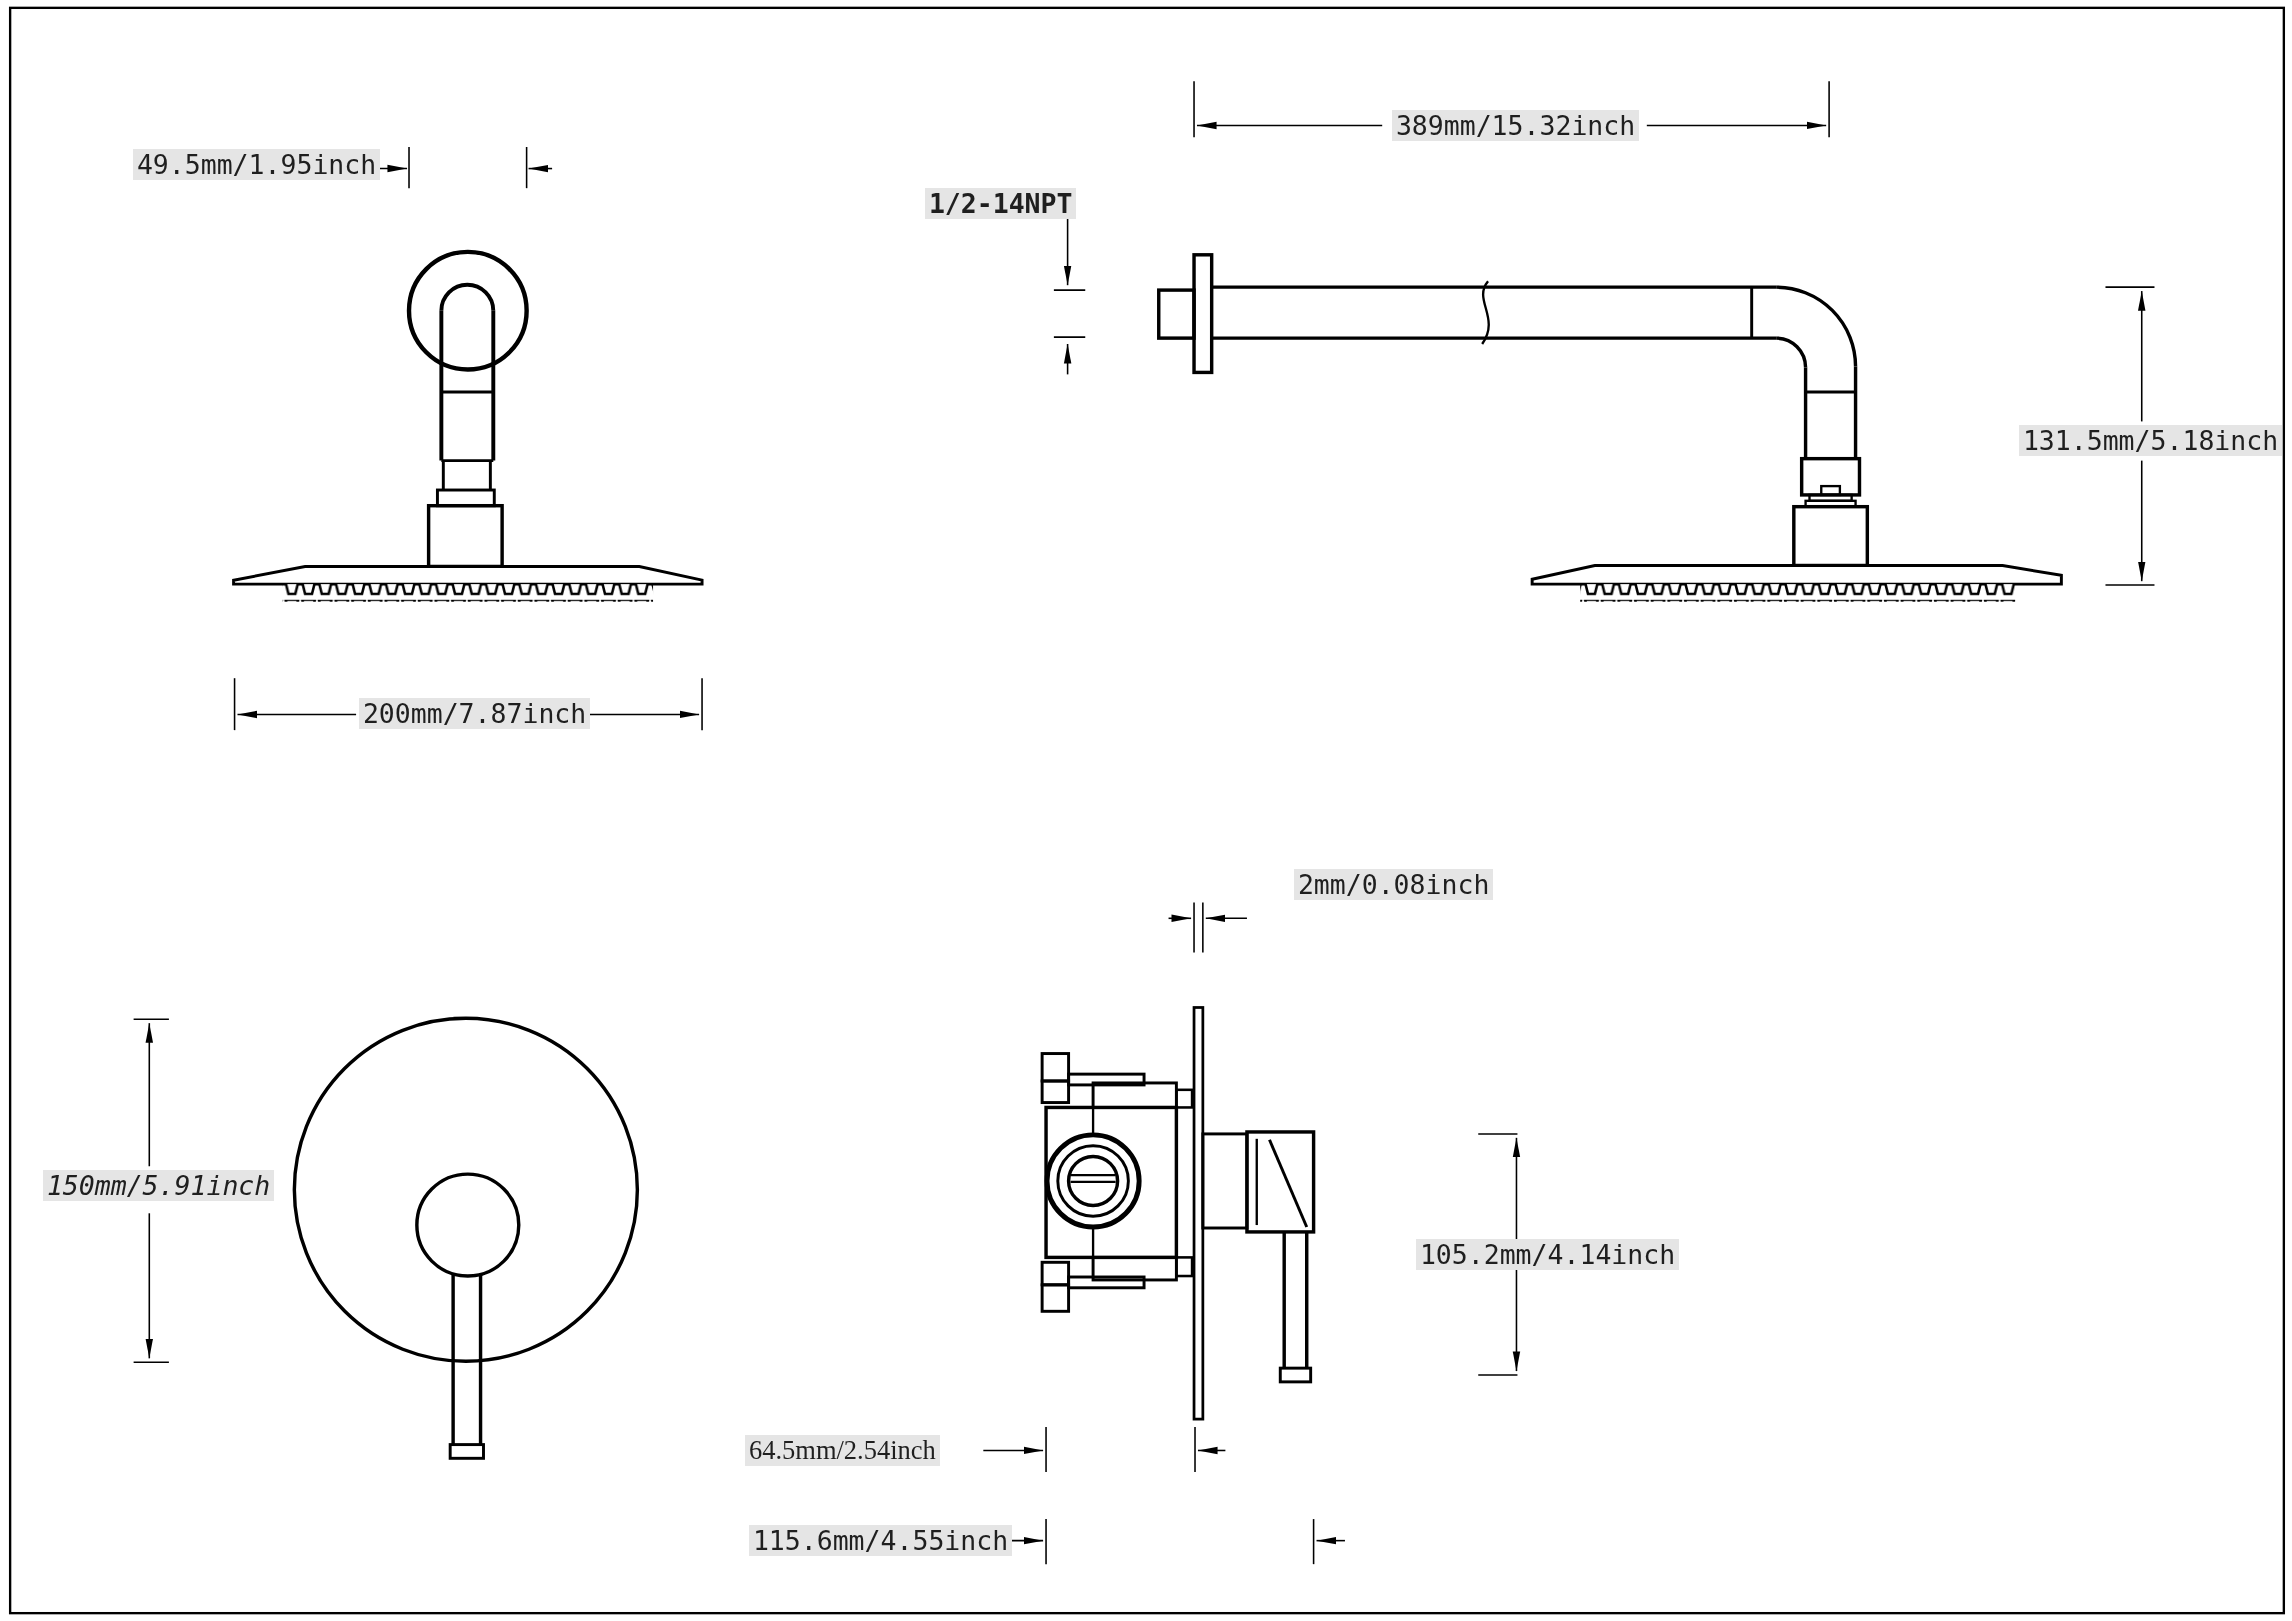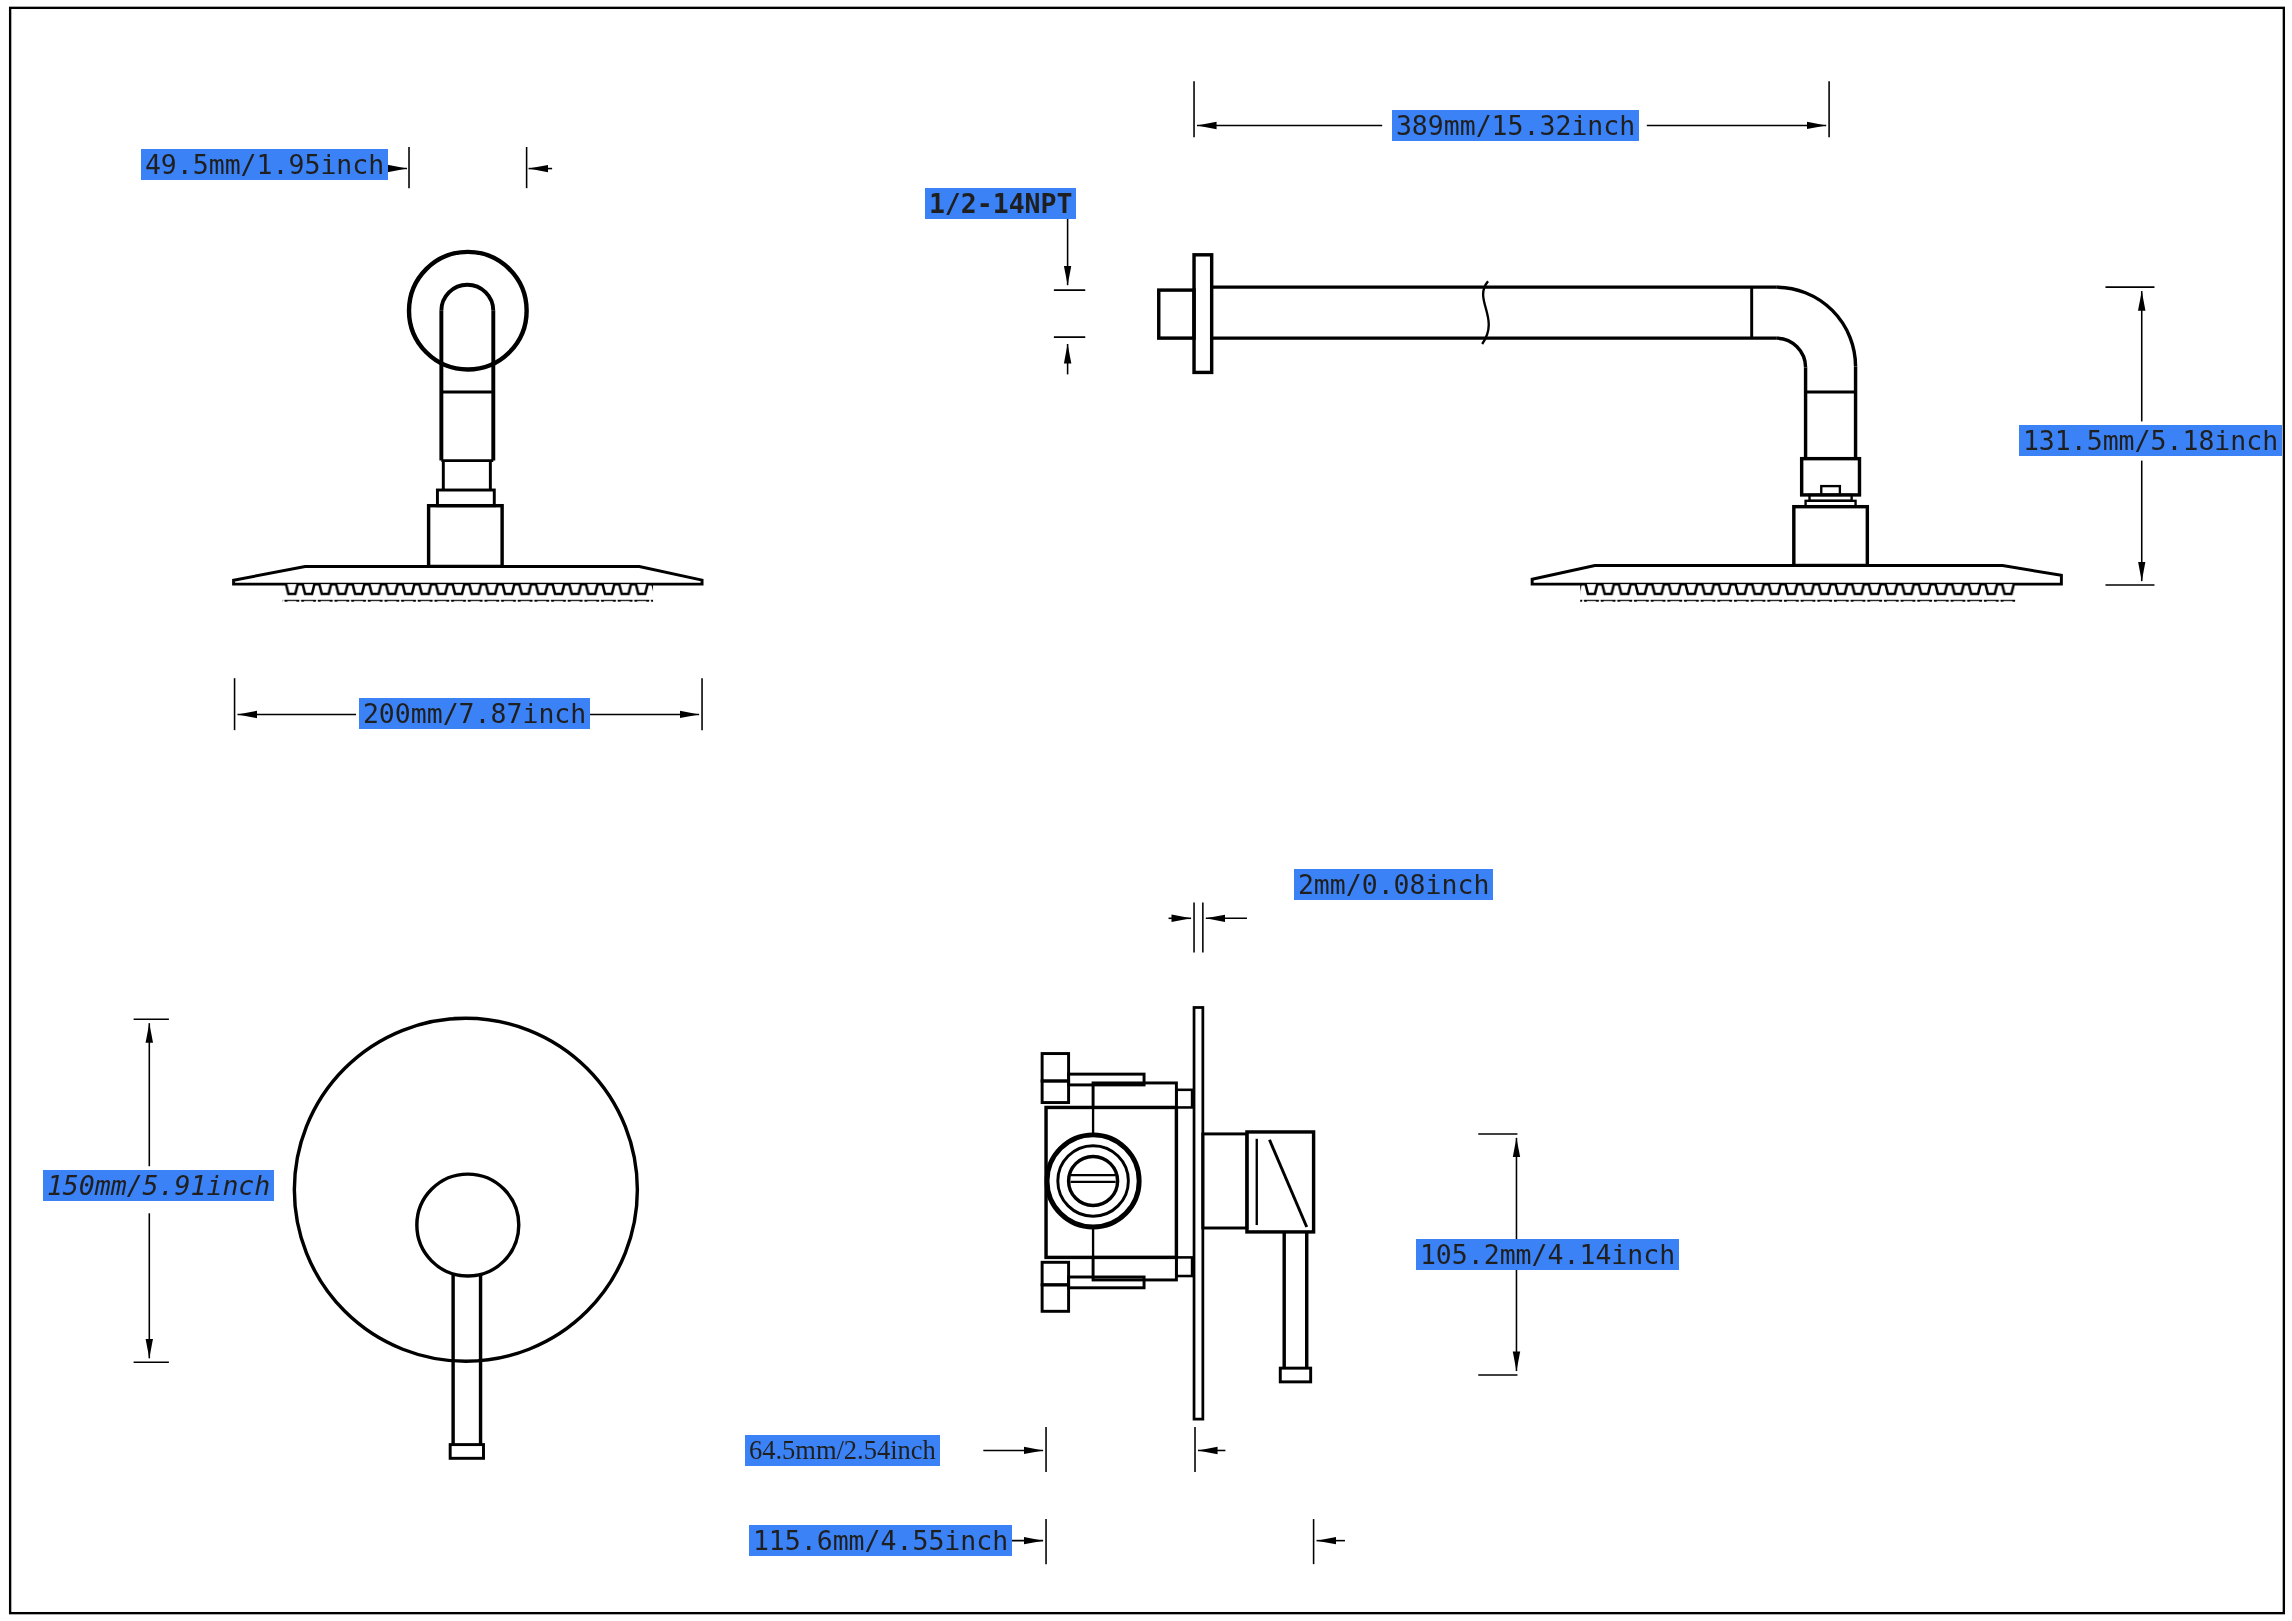--- a/index.html
+++ b/index.html
@@ -9,21 +9,21 @@
     background:#ffffff;
     font-family:"DejaVu Sans Mono", monospace;
     overflow:hidden;
   }
   .sheet svg{position:absolute;left:0;top:0;}
   .dim-label{
     position:absolute;
     font-size:26.5px;
     line-height:31px;
     color:#1f1f1f;
-    background:#3b82f6;
+    background:#e5e5e5;
     white-space:nowrap;
     padding:0 3.9px;
     letter-spacing:0px;
   }
 </style>
 </head>
 <body>
 
 <div class="sheet">
 
@@ -188,21 +188,21 @@
   </g>
 
   <g stroke="#000" stroke-width="1.6" fill="none">
     <line x1="1067" y1="1550" x2="1067" y2="1596"></line>
     <line x1="1340" y1="1550" x2="1340" y2="1596"></line>
     <line x1="1016" y1="1572" x2="1064" y2="1572" marker-end="url(#ar)"></line>
     <line x1="1372" y1="1572" x2="1343" y2="1572" marker-end="url(#ar)"></line>
   </g>
 </svg>
 
-<div class="dim-label" style="left:133px;top:149px;margin-left:8px;">49.5mm/1.95inch</div>
+<div class="dim-label" style="left:133px;top:149px;">49.5mm/1.95inch</div>
 
 <div class="dim-label" style="left:359px;top:698px;text-align:center;">200mm/7.87inch</div>
 
 <div class="dim-label" style="left:1392px;top:110px;">389mm/15.32inch</div>
 
 <div class="dim-label" style="left:925px;top:188px;font-weight:bold;">1/2-14NPT</div>
 
 <div class="dim-label" style="left:2019px;top:425px;">131.5mm/5.18inch</div>
 
 <div class="dim-label" style="left:43px;top:1170px;font-style:italic;">150mm/5.91inch</div>

